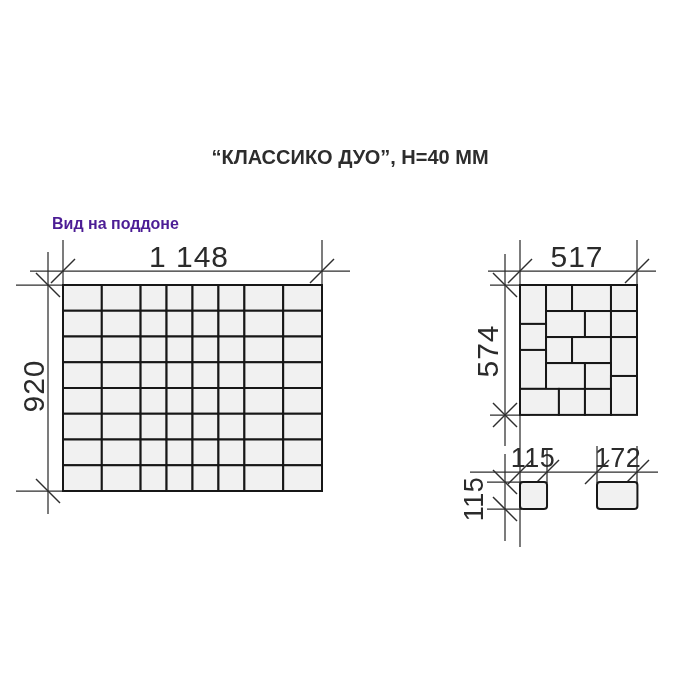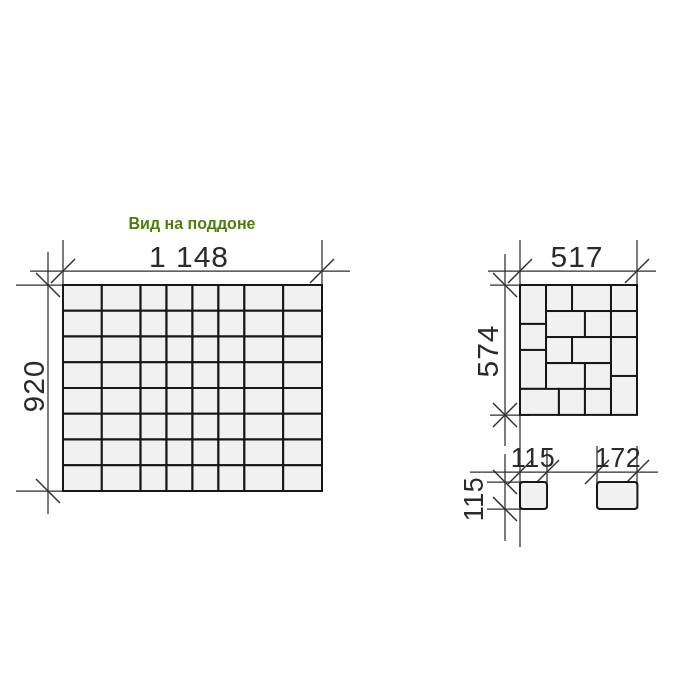--- a/index.html
+++ b/index.html
@@ -5,35 +5,36 @@
   html,body{margin:0;padding:0;background:#ffffff;}
   .canvas{
     position:relative;width:700px;height:700px;background:#ffffff;
     font-family:"Liberation Sans","DejaVu Sans",sans-serif;overflow:hidden;
   }
   .main-title{
     position:absolute;left:0;top:146px;width:700px;text-align:center;
     font-size:20px;line-height:23px;font-weight:600;color:#2d2d2d;
   }
   .fig-label{
-    position:absolute;top:215px;font-size:16px;font-weight:700;color:#4d7c0f;text-align:center;
+    position:absolute;top:215px;font-size:16px;font-weight:700;color:#4c1d95;
   }
   .fig-label.pallet{left:52px;width:280px;}
   .fig-label.mosaic{left:461px;width:240px;}
   svg{position:absolute;left:0;top:0;}
   svg text{fill:#2b2b2b;font-family:"Liberation Sans","DejaVu Sans",sans-serif;}
   .dim-num{font-size:30px;letter-spacing:1px;}
   .dim-num-sm{font-size:27px;letter-spacing:0.5px;}
 </style>
 </head>
 <body>
 
 <div class="canvas">
 
   <div class="main-title">
+    <div>“КЛАССИКО ДУО”, Н=40 ММ</div>
   </div>
 
   <div class="fig-label pallet">Вид на поддоне</div>
 
   <svg width="700" height="700" viewBox="0 0 700 700">
     <g id="g-dims">
         <line x1="30" y1="271" x2="350" y2="271" stroke="#2e2e2e" stroke-width="1.25"></line>
         <line x1="63" y1="240" x2="63" y2="290" stroke="#2e2e2e" stroke-width="1.25"></line>
         <line x1="322" y1="240" x2="322" y2="290" stroke="#2e2e2e" stroke-width="1.25"></line>
         <line x1="48" y1="252" x2="48" y2="514" stroke="#2e2e2e" stroke-width="1.25"></line>

